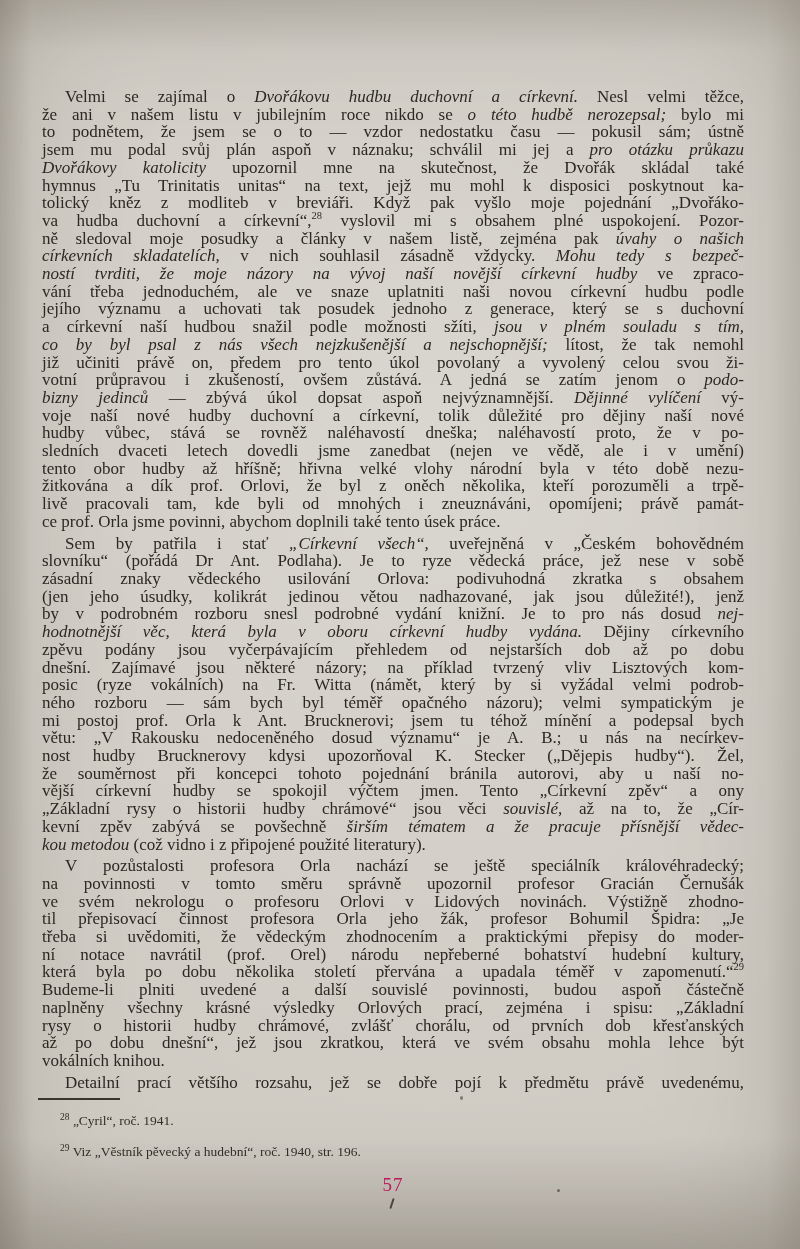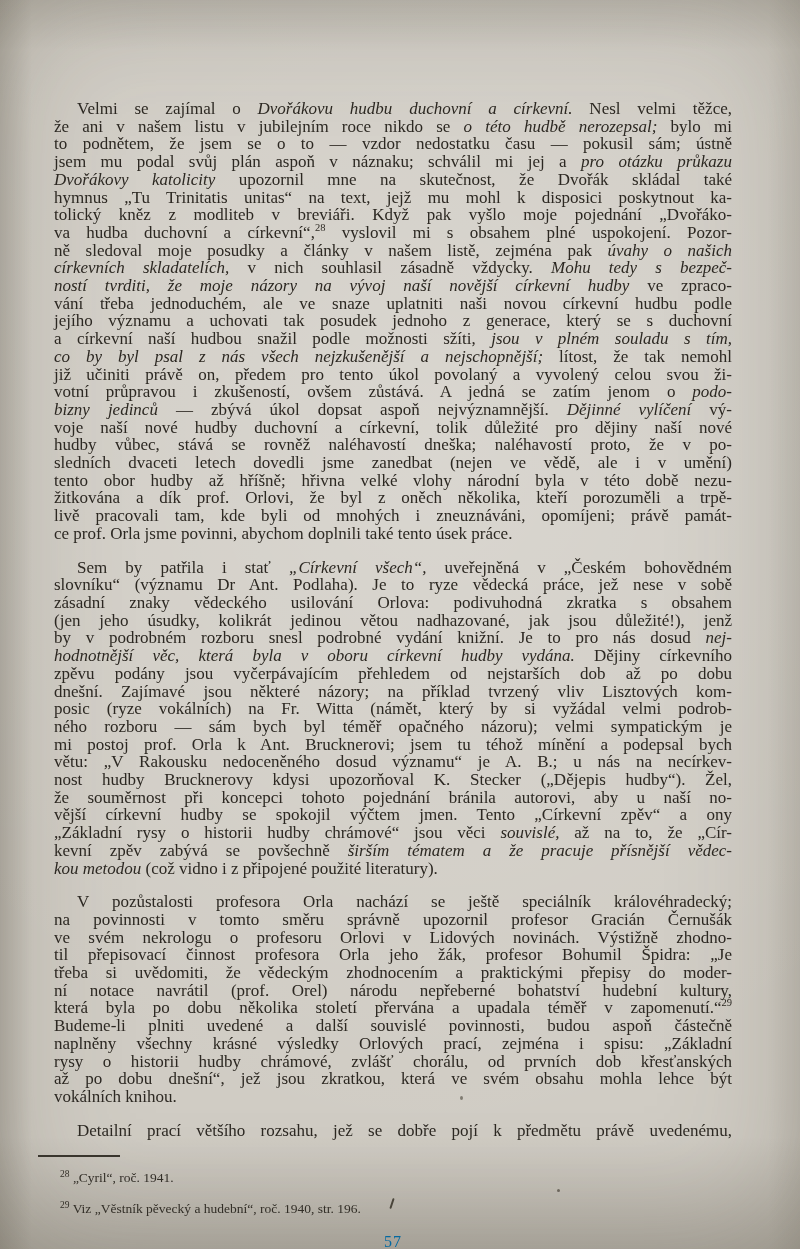--- a/index.html
+++ b/index.html
@@ -20,21 +20,21 @@
     box-shadow: inset 0 0 130px rgba(92,85,70,0.30);
   }
   .text-block {
     position: absolute;
     left: 38px; top: 84px; width: 710px;
     color: #2c2822;
     font-size: 17px;
     line-height: 17.7px;
     text-rendering: optimizeLegibility;
   }
-  .para { margin: 16px; }
+  .para { margin: 4px; }
   .line {
     text-align: justify;
     white-space: normal;
   }
   .line.just { text-align-last: justify; }
   .line.indent { text-indent: 23px; }
   .it { font-style: italic; }
   .sup {
     vertical-align: super;
     font-size: 10.5px;
@@ -49,23 +49,23 @@
   .footnotes {
     color: #322e27;
     font-size: 13.5px;
     line-height: 18.5px;
   }
   .footnote { padding-left: 22px; margin-top: 12px; }
   .footnote .sup { font-size: 9.5px; }
   .page-number {
     text-align: center;
     margin-top: 15px;
-    font-size: 16px;
+    font-size: 19px;
     letter-spacing: 1px;
-    color: #0369a1;
+    color: #be185d;
   }
   .speck {
     position: absolute;
     background: #4a453b;
     border-radius: 1px;
   }
   .speck-1 { left: 391px; top: 1198px; width: 2px; height: 11px; transform: rotate(18deg); }
   .speck-2 { left: 557px; top: 1189px; width: 3px; height: 3px; border-radius: 50%; opacity: .7; }
   .speck-3 { left: 460px; top: 1096px; width: 3px; height: 4px; opacity: .6; border-radius: 50%; }
 </style>
@@ -98,21 +98,21 @@
         <div class="line just"><span>voje naší nové hudby duchovní a církevní, tolik důležité pro dějiny naší nové</span></div>
         <div class="line just"><span>hudby vůbec, stává se rovněž naléhavostí dneška; naléhavostí proto, že v po-</span></div>
         <div class="line just"><span>sledních dvaceti letech dovedli jsme zanedbat (nejen ve vědě, ale i v umění)</span></div>
         <div class="line just"><span>tento obor hudby až hříšně; hřivna velké vlohy národní byla v této době nezu-</span></div>
         <div class="line just"><span>žitkována a dík prof. Orlovi, že byl z oněch několika, kteří porozuměli a trpě-</span></div>
         <div class="line just"><span>livě pracovali tam, kde byli od mnohých i zneuznáváni, opomíjeni; právě památ-</span></div>
         <div class="line"><span>ce prof. Orla jsme povinni, abychom doplnili také tento úsek práce.</span></div>
       </div>
       <div class="para">
         <div class="line just indent"><span>Sem by patřila i stať </span><span class="it">„Církevní všech“,</span><span> uveřejněná v „Českém bohovědném</span></div>
-        <div class="line just"><span>slovníku“ (významu Dr Ant. Podlaha). Je to ryze vědecká práce, jež nese v sobě</span></div>
+        <div class="line just"><span>slovníku“ (pořádá Dr Ant. Podlaha). Je to ryze vědecká práce, jež nese v sobě</span></div>
         <div class="line just"><span>zásadní znaky vědeckého usilování Orlova: podivuhodná zkratka s obsahem</span></div>
         <div class="line just"><span>(jen jeho úsudky, kolikrát jedinou větou nadhazované, jak jsou důležité!), jenž</span></div>
         <div class="line just"><span>by v podrobném rozboru snesl podrobné vydání knižní. Je to pro nás dosud </span><span class="it">nej-</span></div>
         <div class="line just"><span class="it">hodnotnější věc, která byla v oboru církevní hudby vydána.</span><span> Dějiny církevního</span></div>
         <div class="line just"><span>zpěvu podány jsou vyčerpávajícím přehledem od nejstarších dob až po dobu</span></div>
         <div class="line just"><span>dnešní. Zajímavé jsou některé názory; na příklad tvrzený vliv Lisztových kom-</span></div>
         <div class="line just"><span>posic (ryze vokálních) na Fr. Witta (námět, který by si vyžádal velmi podrob-</span></div>
         <div class="line just"><span>ného rozboru — sám bych byl téměř opačného názoru); velmi sympatickým je</span></div>
         <div class="line just"><span>mi postoj prof. Orla k Ant. Brucknerovi; jsem tu téhož mínění a podepsal bych</span></div>
         <div class="line just"><span>větu: „V Rakousku nedoceněného dosud významu“ je A. B.; u nás na necírkev-</span></div>

